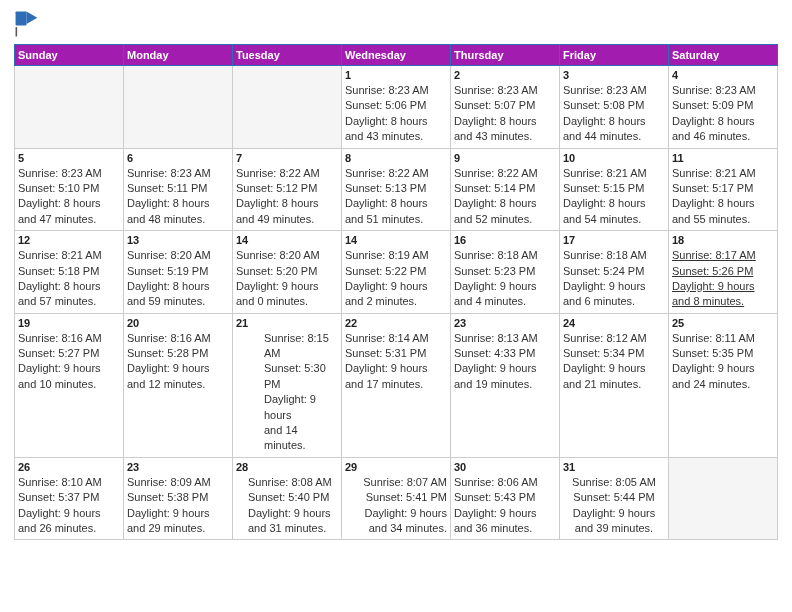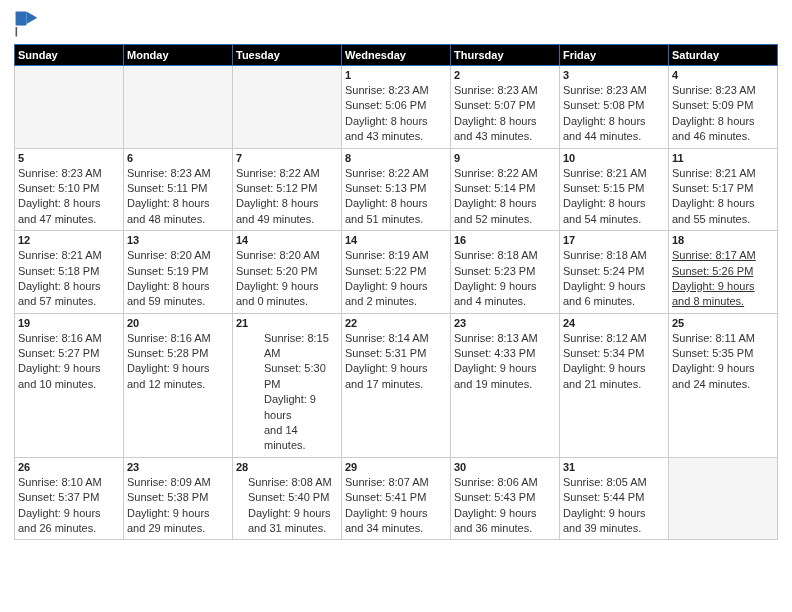--- a/index.html
+++ b/index.html
@@ -51,21 +51,21 @@
     .location {
       font-size: 13px;
       color: #444;
     }
     .calendar {
       width: 100%;
       border-collapse: collapse;
       table-layout: fixed;
     }
     .calendar th {
-      background: #000000;
+      background: #a21caf;
       color: #fff;
       font-size: 11px;
       font-weight: bold;
       padding: 4px 3px;
       text-align: left;
       border: 1px solid #2d6db5;
     }
     .calendar td {
       vertical-align: top;
       border: 1px solid #ccc;
@@ -330,35 +330,35 @@
           </td>
           <td>
             <div class="day-number">28</div>
             <div class="day-info" style="white-space: pre-line; margin-left: 12px;">Sunrise: 8:08 AM
 Sunset: 5:40 PM
 Daylight: 9 hours
 and 31 minutes.</div>
           </td>
           <td>
             <div class="day-number">29</div>
-            <div class="day-info" style="white-space: pre-line;">Sunrise: 8:07 AM
+            <div class="day-info" style="white-space: pre-line; text-align: right;">Sunrise: 8:07 AM
 Sunset: 5:41 PM
 Daylight: 9 hours
 and 34 minutes.</div>
           </td>
           <td>
             <div class="day-number">30</div>
             <div class="day-info" style="white-space: pre-line;">Sunrise: 8:06 AM
 Sunset: 5:43 PM
 Daylight: 9 hours
 and 36 minutes.</div>
           </td>
           <td>
             <div class="day-number">31</div>
-            <div class="day-info" style="white-space: pre-line;">Sunrise: 8:05 AM
+            <div class="day-info" style="white-space: pre-line; text-align: center;">Sunrise: 8:05 AM
 Sunset: 5:44 PM
 Daylight: 9 hours
 and 39 minutes.</div>
           </td>
           <td class="empty"></td>
         </tr>
       </tbody>
   </table>
 </div>
 

